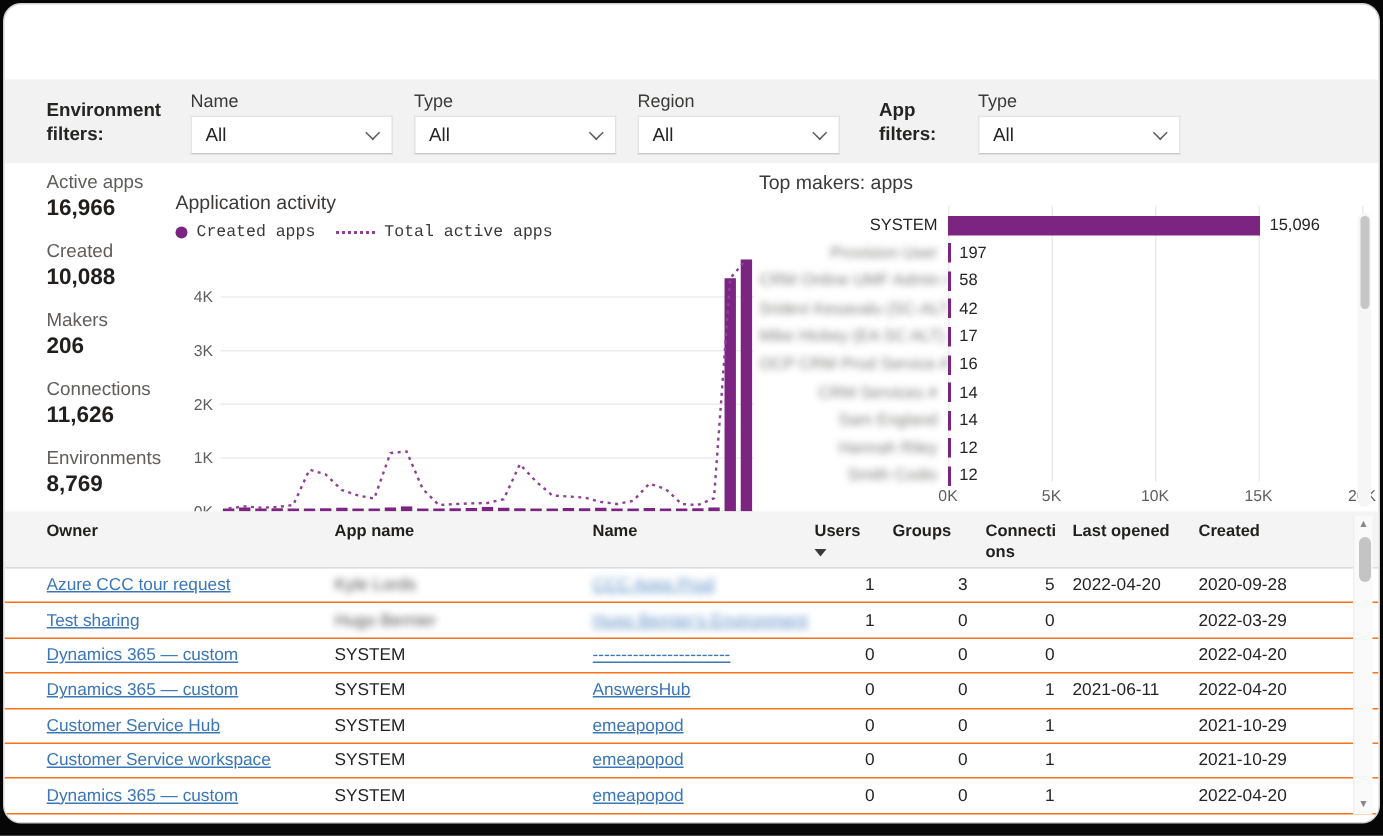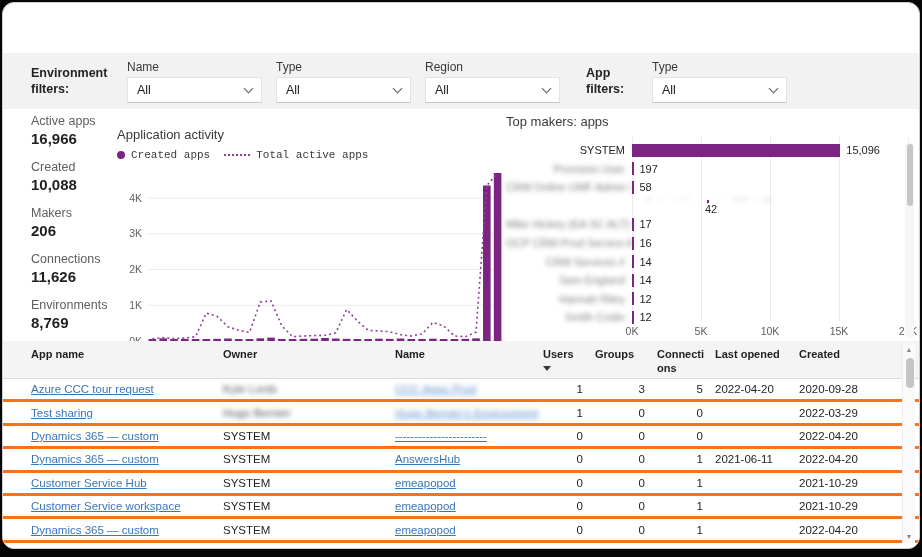--- a/index.html
+++ b/index.html
@@ -65,21 +65,21 @@
   
   .tablewrap { position: absolute; left: 0; top: 338px; right: 0; bottom: 0; background: #fff; }
   .thead, .trow { display: grid; grid-template-columns: 192px 172px 148px 52px 62px 58px 84px 1fr;
                   padding-left: 28px; padding-right: 26px; align-items: center; }
   .thead { background: #f4f4f4; height: 38px; align-items: start; padding-top: 7px;
            border-bottom: 1px solid #dcdcdc; }
   .th { font-size: 11px; font-weight: bold; color: #201f1e; line-height: 1.25; overflow-wrap: anywhere;
         padding-right: 8px; cursor: pointer; }
   .sort-arrow { width: 0; height: 0; border-left: 4px solid transparent; border-right: 4px solid transparent;
                 border-top: 5px solid #3b3a39; margin-top: 4px; }
-  .trow { height: 23.4px; border-bottom: 3px solid #f97316; }
+  .trow { height: 23.4px; border-bottom: 1px solid #f97316; }
   .td { font-size: 11.5px; color: #252423; white-space: nowrap; overflow: hidden; padding-right: 8px; }
   .td a { color: #3a76b8; text-decoration: underline; }
   .num { text-align: right; padding-right: 12px; }
 
   .v-scroll { position: absolute; right: 4px; top: 3px; bottom: 5px; width: 13px; background: #fafafa;
               border-left: 1px solid #efefef; }
   .arr { font-size: 7px; color: #8a8886; text-align: center; height: 12px; line-height: 12px; cursor: pointer; }
   .arr.down { position: absolute; bottom: 0; left: 0; right: 0; }
   .v-thumb { position: absolute; top: 14px; left: 2.5px; width: 8px; height: 30px; background: #c4c4c4;
              border-radius: 4px; cursor: grab; }
@@ -232,21 +232,21 @@
           <div class="mk-row" style="top: 22.6px;">
             <div class="mk-label redacted" style="width: 126px;">Provision User</div>
             <div class="mk-bar" style="width: 1.5px;"></div>
             <span class="mk-val">197</span>
           </div>
           <div class="mk-row" style="top: 41.2px;">
             <div class="mk-label redacted" style="width: 126px;">CRM Online UMF Admin #</div>
             <div class="mk-bar" style="width: 1.5px;"></div>
             <span class="mk-val">58</span>
           </div>
-          <div class="mk-row" style="top: 59.8px; flex-direction: column;">
+          <div class="mk-row" style="top: 59.8px;">
             <div class="mk-label redacted" style="width: 126px;">Sridevi Kesavalu (SC-ALT)</div>
             <div class="mk-bar" style="width: 1.5px;"></div>
             <span class="mk-val">42</span>
           </div>
           <div class="mk-row" style="top: 78.4px;">
             <div class="mk-label redacted" style="width: 126px;">Mike Hickey (EA SC ALT)</div>
             <div class="mk-bar" style="width: 1.5px;"></div>
             <span class="mk-val">17</span>
           </div>
           <div class="mk-row" style="top: 97px;">
@@ -276,22 +276,22 @@
           </div>
         </div>
       <div class="mk-scroll">
         <div class="mk-thumb"></div>
       </div>
     </div>
   </div>
 
   <div class="tablewrap">
     <div class="thead" id="thead">
+        <div class="th"><span>Owner</span></div>
         <div class="th"><span>App name</span></div>
-        <div class="th"><span>Owner</span></div>
         <div class="th"><span>Name</span></div>
         <div class="th"><span>Users</span><div class="sort-arrow"></div></div>
         <div class="th"><span>Groups</span></div>
         <div class="th"><span>Connections</span></div>
         <div class="th"><span>Last opened</span></div>
         <div class="th"><span>Created</span></div>
       </div>
     <div id="tbody">
         <div class="trow">
           <div class="td"><a>Azure CCC tour request</a></div>

